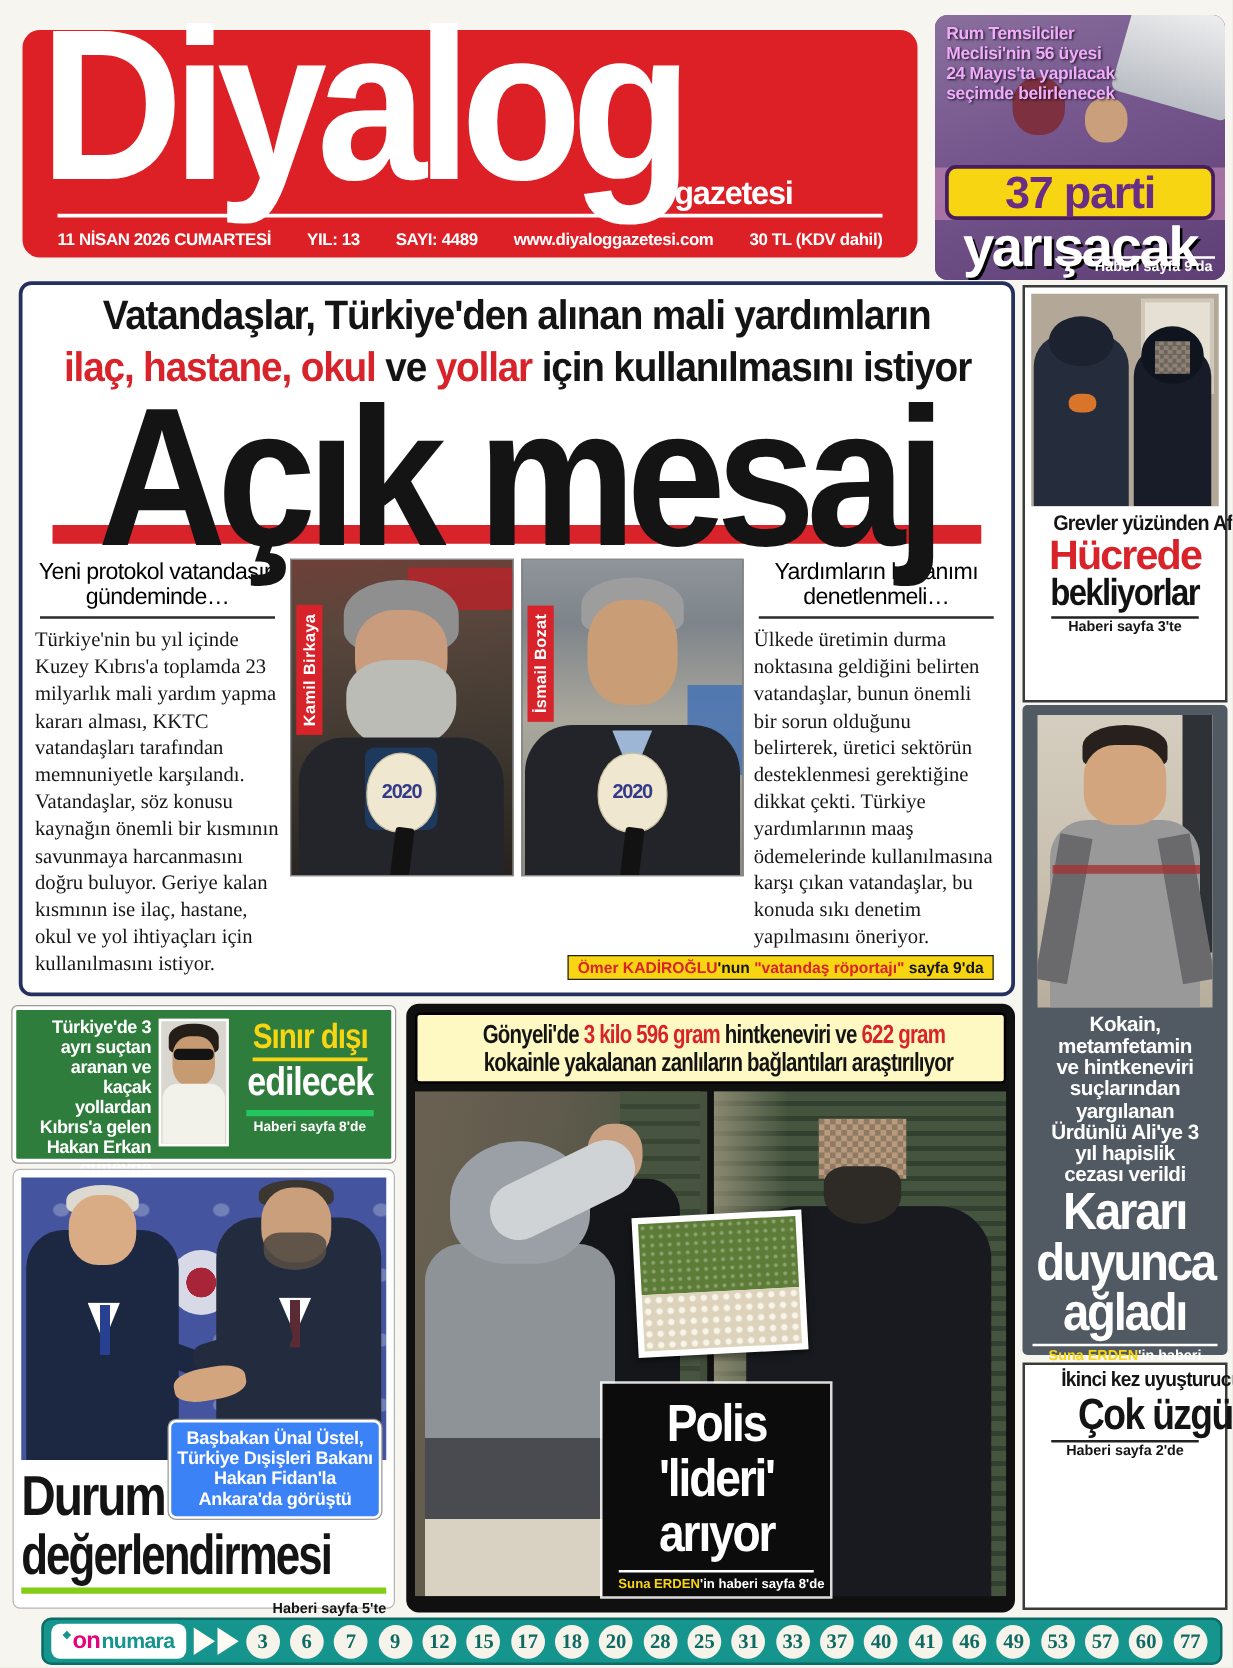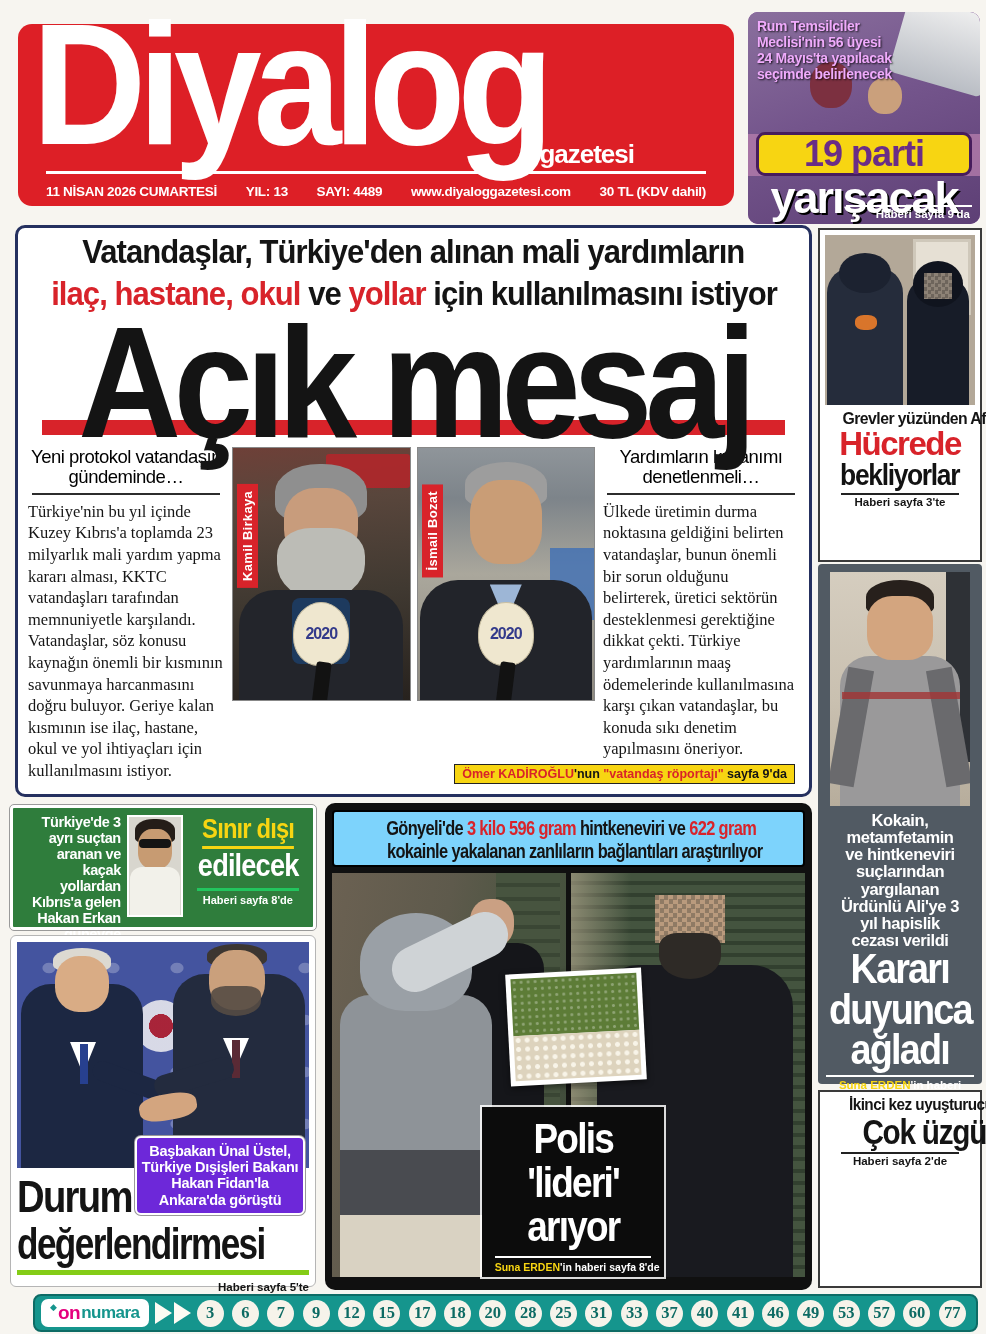--- a/index.html
+++ b/index.html
@@ -123,21 +123,21 @@
   .db-photo { width:56px; height:102px; border:2px solid #fff; background:#d8d6ce; position:relative; overflow:hidden; }
   .g-hair { top:2px; left:50%; margin-left:-20px; width:40px; height:24px; background:#241d18; border-radius:46% 46% 20% 20%; }
   .g-face { top:12px; left:50%; margin-left:-17px; width:34px; height:40px; background:#c79b72; border-radius:40%; }
   .g-glasses { top:22px; left:50%; margin-left:-16px; width:32px; height:9px; background:#141414; border-radius:4px; }
   .g-shirt { top:50px; left:50%; margin-left:-25px; width:50px; height:50px; background:#f2f1ea; border-radius:12px 12px 0 0; }
   .db-right { flex:1; text-align:center; color:#fff; }
   .db-yellow { color:#f7d512; font-weight:bold; font-size:28px; letter-spacing:-1px; line-height:1;
     display:inline-block; transform:scaleX(.85); border-bottom:3px solid #f7d512; padding-bottom:3px; white-space:nowrap; }
   .db-white { font-weight:bold; font-size:32px; letter-spacing:-1px; line-height:1.05; }
   .db-white .cond { transform:scaleX(.85); }
-  .db-ref { font-size:11px; font-weight:bold; margin:5px auto 0; border-top:3px solid #22c55e; width:86%; padding-top:3px; }
+  .db-ref { font-size:11px; font-weight:bold; margin:5px auto 0; border-top:5px solid #22c55e; width:86%; padding-top:3px; }
 
   
   #diplomacy { left:10px; top:935px; width:306px; height:352px; background:#fff; border:1px solid #b5b5b5; border-radius:6px; padding:6px; }
   .dp-photo { height:226px; position:relative; background:#44549f; overflow:hidden;
     background-image:radial-gradient(rgba(255,255,255,.25) 6px, transparent 7px); background-size:64px 52px; }
   .dpl-emblem { left:118px; top:58px; width:52px; height:52px; border-radius:50%;
     background:radial-gradient(circle at 50% 50%, #b31f2e 0 32%, #e8e8ee 33% 100%); opacity:.9; }
   .dpl-man1 { left:4px; top:42px; width:122px; height:184px; background:#1c2742; border-radius:30px 30px 0 0; }
   .dpl-hair1 { left:36px; top:6px; width:58px; height:24px; background:#dcd9d1; border-radius:50% 50% 30% 30%; }
   .dpl-head1 { left:38px; top:14px; width:54px; height:56px; background:#d9ac85; border-radius:44%; }
@@ -145,32 +145,32 @@
   .dpl-tie1 { left:63px; top:102px; width:8px; height:40px; background:#27408f; }
   .dpl-man2 { right:4px; top:32px; width:132px; height:194px; background:#232b3e; border-radius:32px 32px 0 0; }
   .dpl-hair2 { right:42px; top:2px; width:60px; height:22px; background:#3c3631; border-radius:50% 50% 30% 30%; }
   .dpl-head2 { right:44px; top:8px; width:56px; height:60px; background:#caa07c; border-radius:44%; }
   .dpl-beard2 { right:48px; top:44px; width:50px; height:30px; background:#554b44; border-radius:30% 30% 52% 52%; opacity:.9; }
   .dpl-shirt2 { right:60px; top:96px; width:26px; height:30px; background:#fff; clip-path:polygon(0 0,100% 0,50% 100%); }
   .dpl-tie2 { right:69px; top:98px; width:8px; height:38px; background:#5a2a35; }
   .dpl-arm1 { left:74px; top:128px; width:72px; height:20px; background:#1c2742; transform:rotate(20deg); border-radius:10px; }
   .dpl-arm2 { right:74px; top:124px; width:82px; height:22px; background:#232b3e; transform:rotate(-17deg); border-radius:10px; }
   .dpl-hands { left:122px; top:152px; width:58px; height:26px; background:#d3a57f; border-radius:40%; transform:rotate(-10deg); }
-  .dp-overlay { position:absolute; right:10px; top:200px; width:170px; background:#6d28d9; border:2px solid #fff;
+  .dp-overlay { position:absolute; right:10px; top:200px; width:170px; background:#3b82f6; border:2px solid #fff;
     box-shadow:0 0 0 1px #999; border-radius:6px; color:#fff; font-weight:bold; font-size:14.5px; text-align:center;
     line-height:1.12; padding:5px 3px; z-index:5; letter-spacing:-0.3px; }
   .dp-big1 { margin-top:8px; font-weight:bold; font-size:45px; letter-spacing:-2px; line-height:.92;
     transform:scaleX(.85); transform-origin:left; white-space:nowrap; }
   .dp-big2 { font-weight:bold; font-size:45px; letter-spacing:-2px; line-height:1;
     transform:scaleX(.78); transform-origin:left; white-space:nowrap; margin-top:4px; }
   .dp-ref { text-align:right; font-size:11.5px; font-weight:bold; border-top:5px solid #84cc16; margin-top:4px; padding-top:6px; }
 
   
   #drugs { left:325px; top:803px; width:487px; height:487px; background:#101010; border-radius:10px; padding:7px; }
-  .dr-headline { background:#7dd3fc; border:2px solid #000; border-radius:4px; text-align:center; font-weight:bold;
+  .dr-headline { background:#fef9c3; border:2px solid #000; border-radius:4px; text-align:center; font-weight:bold;
     font-size:21px; line-height:1.1; letter-spacing:-0.8px; padding:4px 0 3px; overflow:hidden; }
   .dr-headline .cond { transform:scaleX(.78); }
   .dr-photos { position:relative; height:404px; margin-top:6px; display:flex; gap:5px; }
   .dr-photo { flex:1; position:relative; overflow:hidden; }
   .dl-bg { inset:0; background:linear-gradient(100deg,#6b6152 0%,#5e5a4c 40%,#49543f 72%,#3c4839 100%); }
   .dl-door { right:6px; top:0; width:64px; height:310px; background:repeating-linear-gradient(180deg,#47543f 0 10px,#3a4634 10px 14px); }
   .dl-esc-head { right:52px; top:26px; width:44px; height:48px; background:#caa083; border-radius:44%; }
   .dl-esc-body { right:22px; top:70px; width:104px; height:220px; background:#15161a; border-radius:26px 26px 0 0; }
   .dl-hood { left:28px; top:40px; width:112px; height:98px; background:#9aa0a6; border-radius:50% 50% 40% 40%; }
   .dl-arm { left:56px; top:56px; width:124px; height:46px; background:#cfd3d6; border-radius:23px; transform:rotate(-26deg); }
@@ -222,21 +222,21 @@
     </div>
   </div>
 
   <div id="election" class="abs">
     <div class="art eb-bg"></div>
     <div class="art eb-ballot"></div>
     <div class="art eb-head1"></div>
     <div class="art eb-head2"></div>
     <div class="art eb-blanket"></div>
     <div class="eb-intro">Rum Temsilciler Meclisi'nin 56 üyesi 24 Mayıs'ta yapılacak seçimde belirlenecek</div>
-    <div class="eb-badge">19 parti</div>
+    <div class="eb-badge">37 parti</div>
     <div class="eb-big">yarışacak</div>
     <div class="eb-ref">Haberi sayfa 9'da</div>
   </div>
 
   <div id="main-block" class="abs">
     <div class="kicker">
       <span class="cond">Vatandaşlar, Türkiye'den alınan mali yardımların</span>
     </div>
     <div class="kicker">
       <span class="cond">

